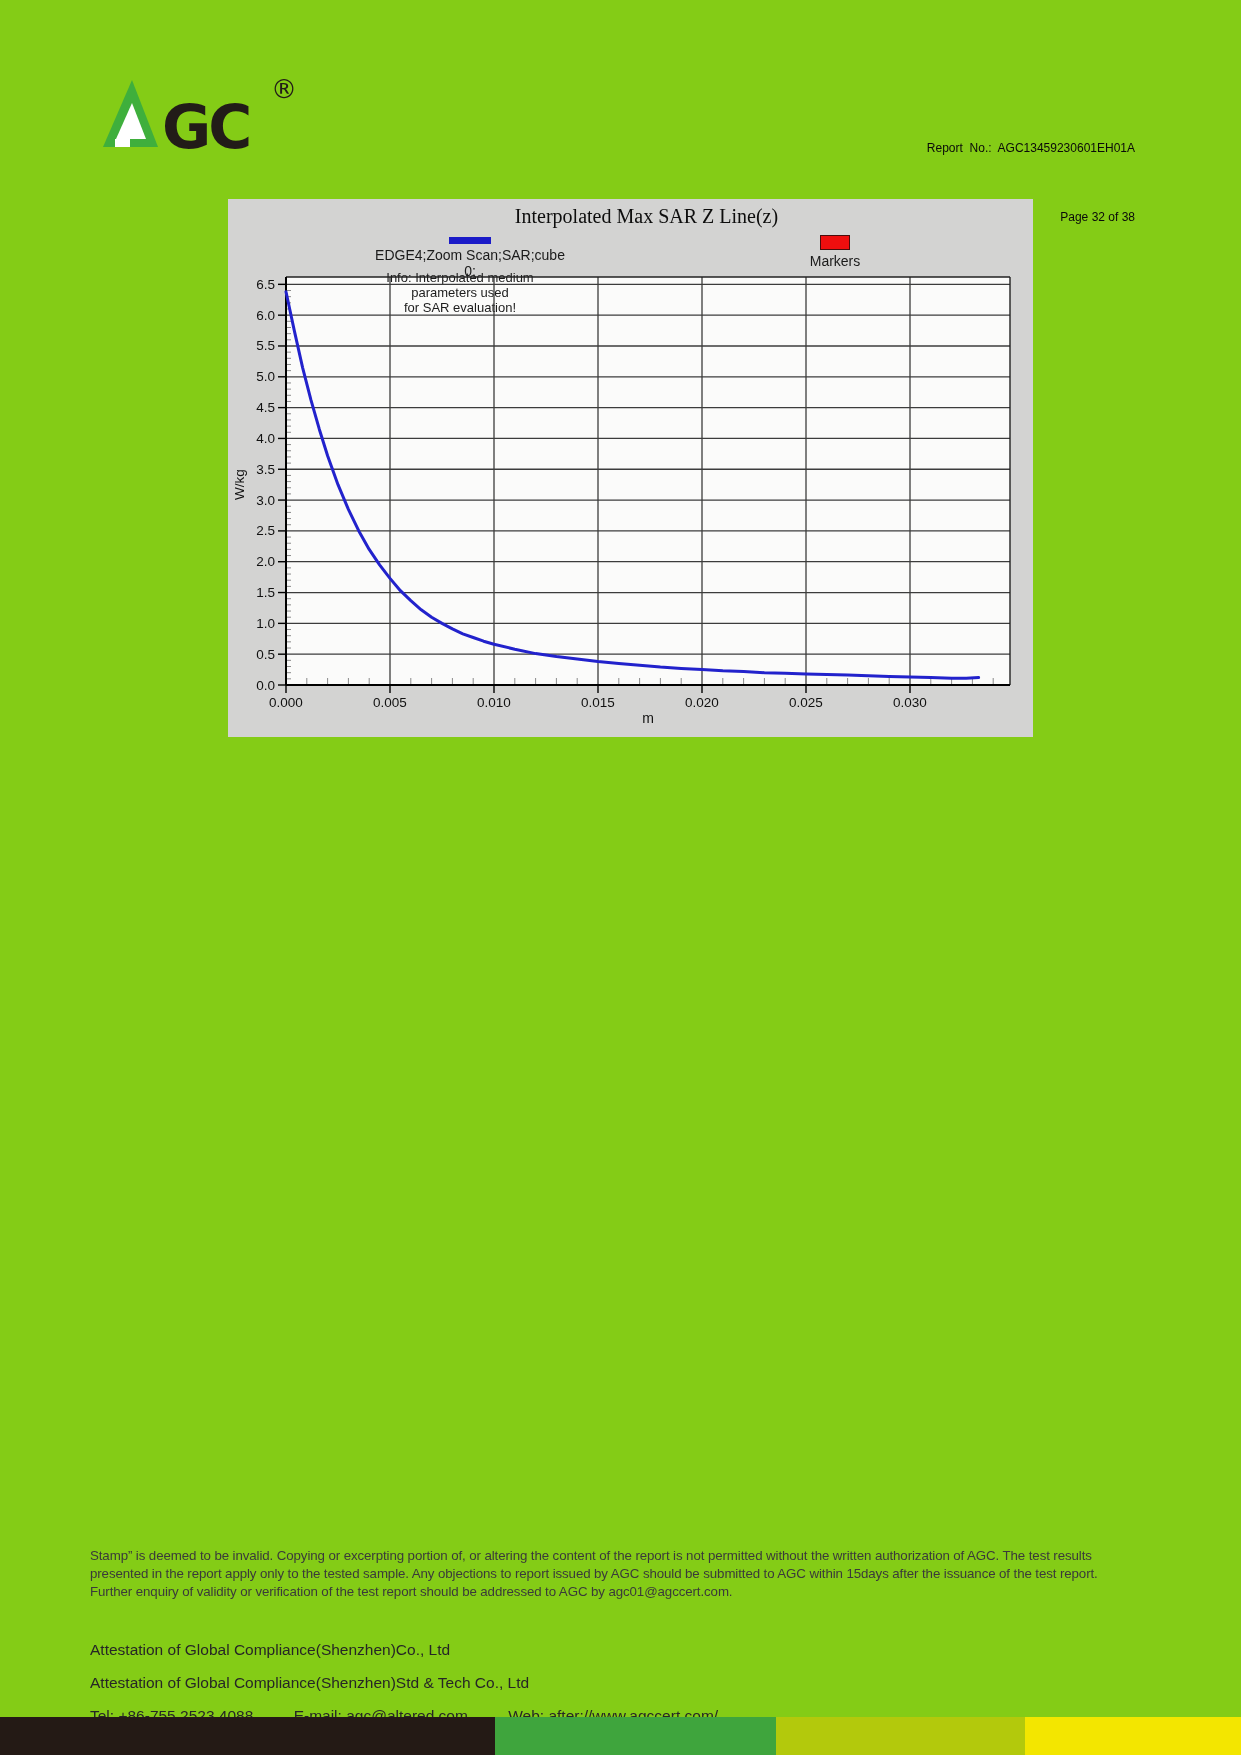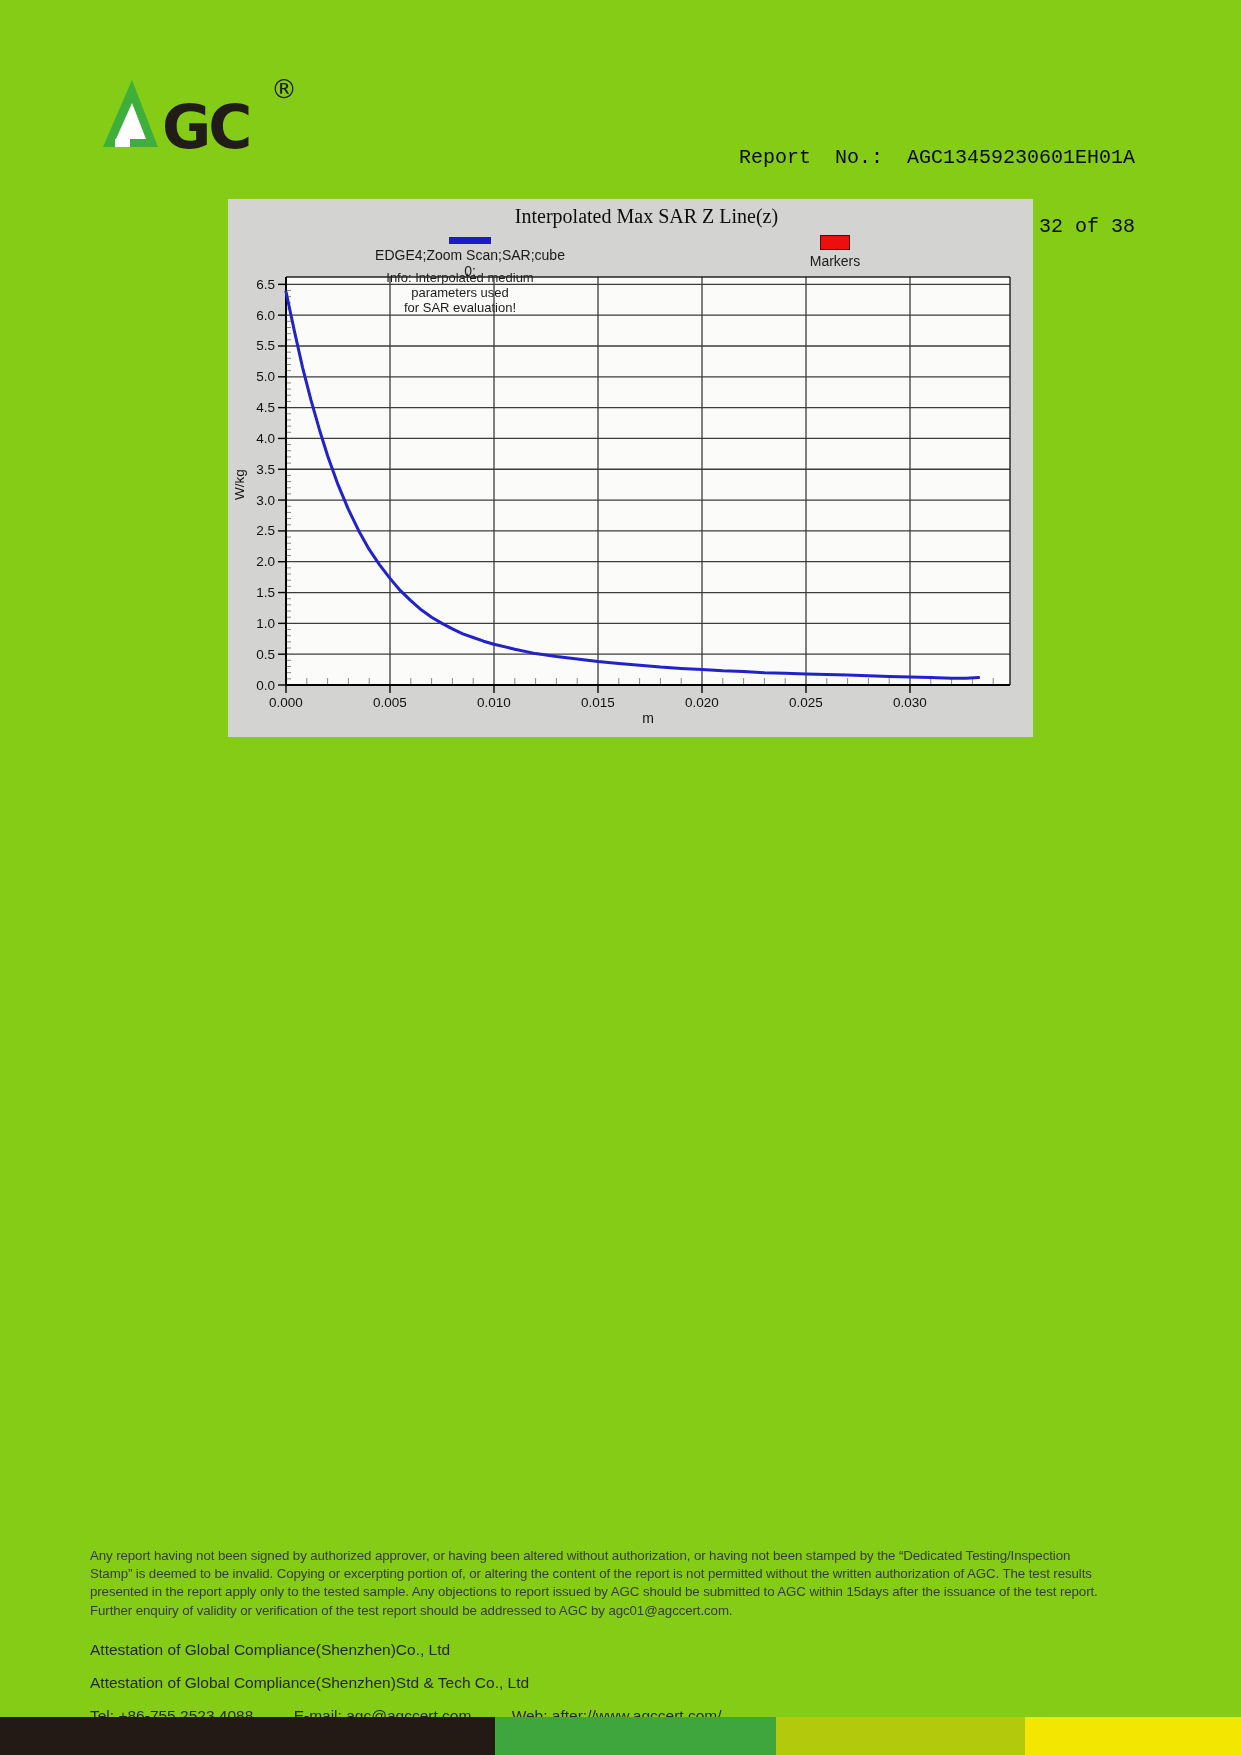--- a/index.html
+++ b/index.html
@@ -1,22 +1,22 @@
 <!DOCTYPE html>
 <html><head>
 <meta charset="utf-8">
 <style>
   html,body{margin:0;padding:0;background:#fff;}
   #page{position:relative;width:1241px;height:1755px;background:#84cc16;overflow:hidden;
         font-family:"Liberation Sans",sans-serif;color:#111;}
 
   
   #logo{position:absolute;left:88px;top:60px;width:215px;height:95px;}
-  #hdr{position:absolute;top:100px;right:106px;text-align:right;font-size:20px;
-       line-height:23px;color:#0a0a0a;white-space:pre;font-family:Liberation Mono, monospace;}
+  #hdr{position:absolute;top:91px;right:106px;text-align:right;font-size:12px;
+       line-height:23px;color:#0a0a0a;white-space:pre;}
 
   
   #chartbox{position:absolute;left:228px;top:199px;width:805px;height:538px;background:#d3d3d2;}
   #plotbg{position:absolute;left:58px;top:78px;width:724px;height:408px;background:#fbfbfa;z-index:1;}
   .info-lines{position:absolute;left:112px;top:71px;width:240px;text-align:center;z-index:2;
               font-size:13px;line-height:15px;color:#1c1c1c;}
   #chart-svg{position:absolute;left:0;top:0;z-index:3;}
   #chart-title{position:absolute;left:0;top:6px;width:100%;text-align:center;z-index:4;
                font-family:"Liberation Serif",serif;font-size:20px;color:#0d0d0d;margin-left:16px;}
   .legend-item{position:absolute;z-index:4;text-align:center;font-size:14px;color:#1a1a1a;}
@@ -221,32 +221,31 @@
       <span class="sw" style="background: rgb(27, 27, 200);"></span>
       <span>EDGE4;Zoom Scan;SAR;cube 0;</span>
     </div>
     <div id="legend-marker" class="legend-item">
       <span class="sw" style="background: rgb(238, 14, 14);"></span>
       <span>Markers</span>
     </div>
   </div>
 
   <div id="disclaimer">
-    <div>Any report having not been signed by authorized approver, or having been altered without authorization, or having not been stamped by the “Dedicated Testing/Inspection</div>
     <div>Stamp” is deemed to be invalid. Copying or excerpting portion of, or altering the content of the report is not permitted without the written authorization of AGC. The test results</div>
     <div>presented in the report apply only to the tested sample. Any objections to report issued by AGC should be submitted to AGC within 15days after the issuance of the test report.</div>
     <div>Further enquiry of validity or verification of the test report should be addressed to AGC by agc01@agccert.com.</div>
   </div>
 
   <div id="company">
     <div class="row">Attestation of Global Compliance(Shenzhen)Co., Ltd</div>
     <div class="row">Attestation of Global Compliance(Shenzhen)Std &amp; Tech Co., Ltd</div>
     <div class="row" id="contact">
       <span>Tel: +86-755 2523 4088</span>
-      <span>E-mail: agc@agccert.com</span>
+      <span>E-mail: agc@altered.com</span>
       <span>Web: after://www.agccert.com/</span>
     </div>
   </div>
 
   <div id="colorbar">
     <div style="width: 495px; background: rgb(36, 26, 21);"></div>
     <div style="width: 281px; background: rgb(63, 165, 61);"></div>
     <div style="width: 249px; background: rgb(179, 201, 12);"></div>
     <div style="width: 216px; background: rgb(243, 230, 0);"></div>
   </div>

